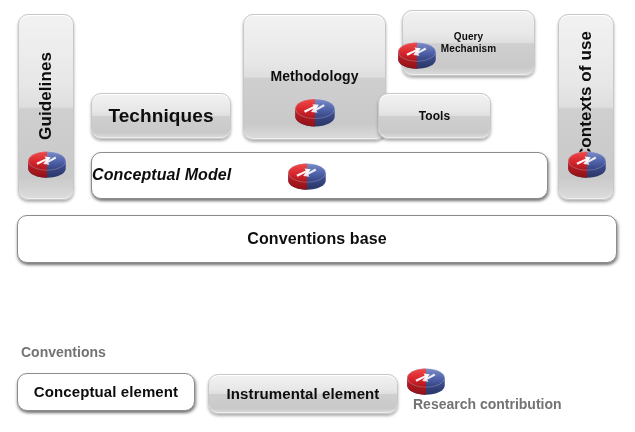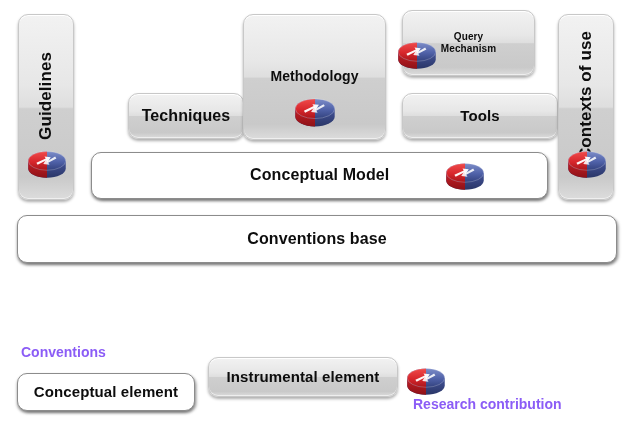--- a/index.html
+++ b/index.html
@@ -72,21 +72,21 @@
     position: absolute;
     display: block;
     pointer-events: none;
   }
   .router-icon.inflow { position: static; }
 
   
   .plain-text {
     position: absolute;
     font-weight: bold;
-    color: #8b5cf6;
+    color: #737373;
     white-space: nowrap;
   }
 </style>
 </head>
 <body>
 
 <div id="canvas">
 
   <svg width="0" height="0" style="position:absolute" aria-hidden="true">
     <defs>
@@ -124,69 +124,69 @@
     </defs>
   </svg>
 
   <div class="box instrumental vertical" style="left:18px; top:14px; width:56px; height:186px; font-size:17px; flex-direction:column; justify-content:center;">
     <span class="vlabel" style="margin-bottom:22px;">Guidelines</span>
     <svg class="router-icon inflow" width="40" height="34" viewBox="0 0 64 54" style="position:absolute; left:8px; bottom:18px;">
         <use href="#router-sym"></use>
       </svg>
   </div>
 
-  <div class="box instrumental" style="left:91px; top:93px; width:116px; height:46px; font-size:16px;margin-left:37px;">
+  <div class="box instrumental" style="left:91px; top:93px; width:140px; height:46px; font-size:19px;">
     <span class="label">Techniques</span>
   </div>
 
   <div class="box instrumental" style="left:243px; top:14px; width:143px; height:126px; font-size:14px; flex-direction:column;">
     <span class="label" style="margin-top:44px;">Methodology</span>
     <svg class="router-icon inflow" width="42" height="36" viewBox="0 0 64 54" style="margin-top:10px;">
         <use href="#router-sym"></use>
       </svg>
   </div>
 
   <div class="box instrumental" style="left:402px; top:10px; width:133px; height:66px; font-size:10px;">
     <span class="label">Query
 Mechanism</span>
   </div>
   <svg class="router-icon" width="40" height="34" viewBox="0 0 64 54" style="left:397px; top:38px;">
       <use href="#router-sym"></use>
     </svg>
 
-  <div class="box instrumental" style="left:402px; top:93px; width:156px; height:46px; font-size:15px;">
+  <div class="box instrumental" style="left:378px; top:93px; width:113px; height:46px; font-size:12px;">
     <span class="label">Tools</span>
   </div>
 
   <div class="box instrumental vertical" style="left:558px; top:14px; width:56px; height:186px; font-size:17px; flex-direction:column; justify-content:center;">
     <span class="vlabel" style="margin-bottom:22px;">Contexts of use</span>
     <svg class="router-icon inflow" width="40" height="34" viewBox="0 0 64 54" style="position:absolute; left:8px; bottom:18px;">
         <use href="#router-sym"></use>
       </svg>
   </div>
 
   <div class="box conceptual" style="left:91px; top:152px; width:457px; height:47px; font-size:16px; justify-content:flex-start;">
-    <span class="label" style="margin-left:158px;">Conceptual Model</span>
+    <span class="label" style="font-style:italic;">Conceptual Model</span>
     <svg class="router-icon inflow" width="40" height="34" viewBox="0 0 64 54" style="margin-left:56px;">
         <use href="#router-sym"></use>
       </svg>
   </div>
 
   <div class="box conceptual" style="left:17px; top:215px; width:600px; height:48px; font-size:16px;">
     <span class="label">Conventions base</span>
   </div>
 
 
   <div class="plain-text" style="left:21px; top:344px; font-size:14px;">Conventions</div>
 
   <div class="box conceptual" style="left:17px; top:373px; width:178px; height:38px; font-size:15px;">
     <span class="label">Conceptual element</span>
   </div>
 
-  <div class="box instrumental" style="left:208px; top:357px; width:190px; height:40px; font-size:15px;">
+  <div class="box instrumental" style="left:208px; top:374px; width:190px; height:40px; font-size:15px;">
     <span class="label">Instrumental element</span>
   </div>
 
   <svg class="router-icon" width="40" height="34" viewBox="0 0 64 54" style="left:406px; top:364px;">
       <use href="#router-sym"></use>
     </svg>
   <div class="plain-text" style="left:413px; top:396px; font-size:14px;">Research contribution</div>
 
 </div>
 

